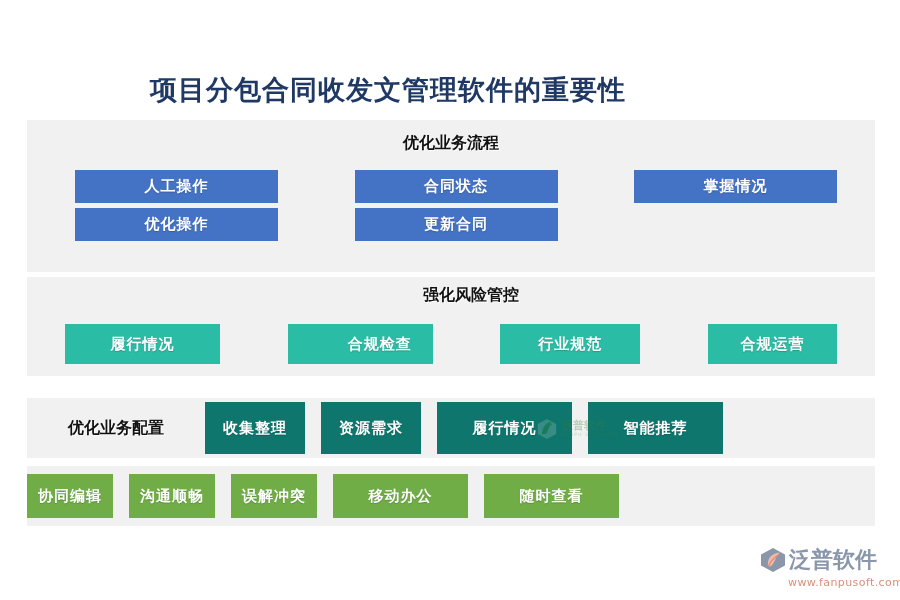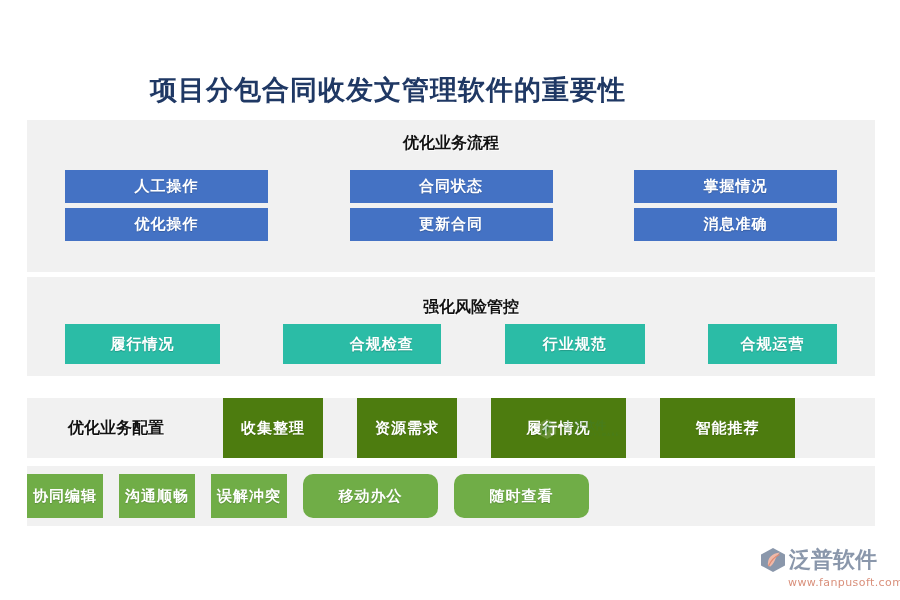--- a/index.html
+++ b/index.html
@@ -65,20 +65,21 @@
     top: 50px;
     width: 772px;
     display: flex;
     justify-content: space-between;
   }
   .blue-col {
     width: 203px;
     display: flex;
     flex-direction: column;
     gap: 5px;
+    margin-left: 10px;
   }
   .chip {
     box-sizing: border-box;
     display: flex;
     align-items: center;
     justify-content: center;
     color: #ffffff;
     font-weight: bold;
     font-size: 15px;
     letter-spacing: 1px;
@@ -89,38 +90,38 @@
     background: #4472c4;
     height: 33px;
   }
 
   
   #section-risk {
     top: 277px;
     height: 99px;
   }
   #section-risk .panel-heading {
-    margin-top: 20px;
+    margin-top: 8px;
     padding-left: 40px;
   }
   .teal-row {
     position: absolute;
     left: 38px;
     top: 47px;
     width: 772px;
     display: flex;
     justify-content: space-between;
     align-items: flex-start;
   }
   .chip-teal {
     background: #2bbca6;
     height: 40px;
   }
   .chip-teal.w1 { width: 155px; }
-  .chip-teal.w2 { width: 158px; padding-left: 39px; }
+  .chip-teal.w2 { width: 145px; padding-left: 39px; }
   .chip-teal.w3 { width: 140px; }
   .chip-teal.w4 { width: 129px; }
 
   
   .row-panel {
     display: flex;
     align-items: center;
   }
   #section-config {
     top: 398px;
@@ -140,32 +141,31 @@
     white-space: nowrap;
     text-shadow: 1px 1px 0 rgba(255,255,255,0.85);
   }
   .row-chips {
     flex: 1 1 auto;
     display: flex;
     align-items: center;
     gap: 16px;
   }
   .chip-lgreen {
-    background: #4d7c0f;
-    height: 60px;
+    background: #0f766e;
+    height: 52px;
     width: 100px;
-    margin-left: 18px;
   }
   .chip-lgreen.wide { width: 135px; }
   .chip-dgreen {
     background: #70ad47;
     height: 44px;
-    width: 76px;
-  }
-  .chip-dgreen.wide { width: 135px; border-radius: 10px; }
+    width: 86px;
+  }
+  .chip-dgreen.wide { width: 135px; }
 
   
   .watermark {
     position: absolute;
     left: 537px;
     top: 411px;
     width: 108px;
     height: 36px;
     display: flex;
     align-items: center;
@@ -247,21 +247,20 @@
         <div class="chip chip-blue">优化操作</div>
       </div>
 
       <div class="blue-col">
         <div class="chip chip-blue">合同状态</div>
         <div class="chip chip-blue">更新合同</div>
       </div>
 
       <div class="blue-col">
         <div class="chip chip-blue">掌握情况</div>
-        <div class="chip chip-blue">消息准确</div>
       </div>
 
     </div>
   </div>
 
   <div class="panel" id="section-risk">
     <div class="panel-heading">强化风险管控</div>
 
     <div class="teal-row">
       <div class="chip chip-teal w1">履行情况</div>

